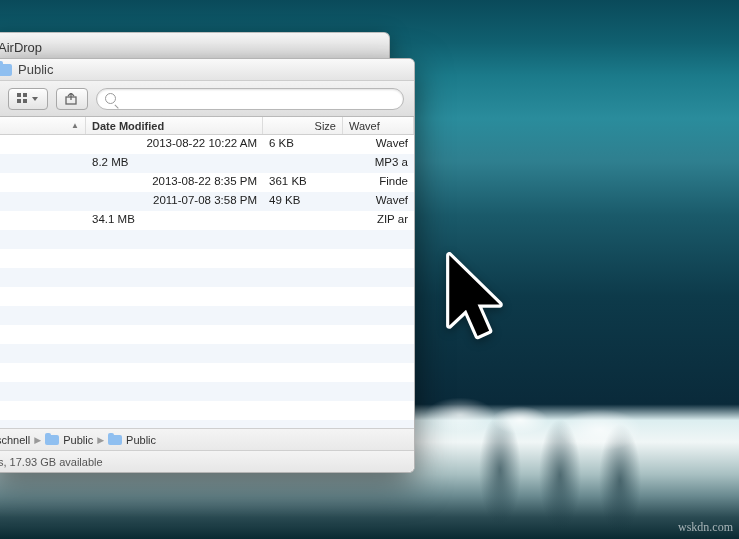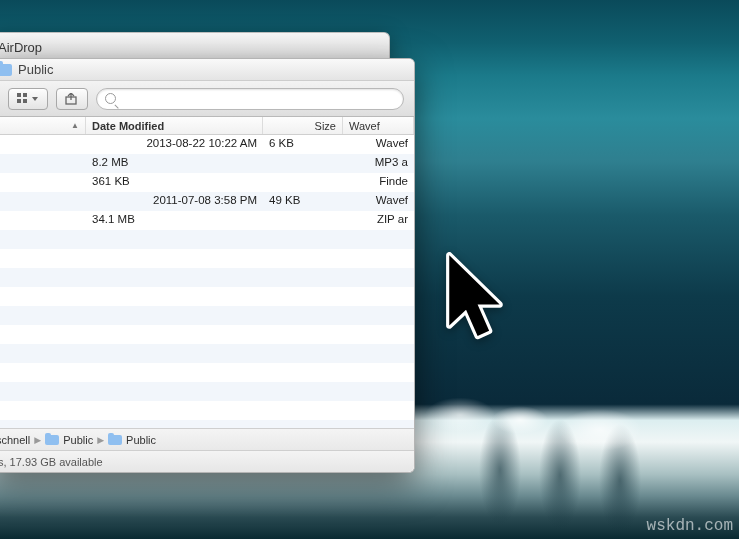--- a/index.html
+++ b/index.html
@@ -22,22 +22,22 @@
       radial-gradient(ellipse 40px 20px at 520px 420px, rgba(255,255,255,.8), transparent 70%),
       radial-gradient(ellipse 60px 30px at 600px 430px, rgba(255,255,255,.7), transparent 70%),
       radial-gradient(ellipse 50px 25px at 460px 415px, rgba(255,255,255,.6), transparent 70%),
       radial-gradient(ellipse 30px 80px at 500px 470px, rgba(20,50,60,.6), transparent 70%),
       radial-gradient(ellipse 30px 80px at 560px 475px, rgba(20,50,60,.6), transparent 70%),
       radial-gradient(ellipse 30px 80px at 620px 480px, rgba(20,50,60,.6), transparent 70%);
     pointer-events:none;
   }
   .watermark {
     position:absolute; right:6px; bottom:4px;
-    font-size:16px; color:rgba(255,255,255,.6);
-    font-family: Liberation Mono, monospace;
+    font-size:12px; color:rgba(255,255,255,.6);
+    font-family: Liberation Serif, serif;
   }
 
   
   .backwin {
     position:absolute; left:-10px; top:32px;
     width:400px; height:30px;
     background: linear-gradient(#f7f7f7,#e6e6e6);
     border:1px solid #bfbfbf; border-left:none;
     border-radius:0 6px 0 0;
     box-shadow: 0 4px 20px rgba(0,0,0,.35);
@@ -220,20 +220,21 @@
       <div class="c-size">6 KB</div>
       <div class="c-kind">Wavef</div>
     </div>
     <div class="row">
       <div class="c-name"></div>
       <div class="c-size">8.2 MB</div>
       <div class="c-kind">MP3 a</div>
     </div>
     <div class="row">
       <div class="c-name"></div>
+      <div class="c-date">2013-08-22 8:35 PM</div>
       <div class="c-size">361 KB</div>
       <div class="c-kind">Finde</div>
     </div>
     <div class="row">
       <div class="c-name"></div>
       <div class="c-date">2011-07-08 3:58 PM</div>
       <div class="c-size">49 KB</div>
       <div class="c-kind">Wavef</div>
     </div>
     <div class="row">

